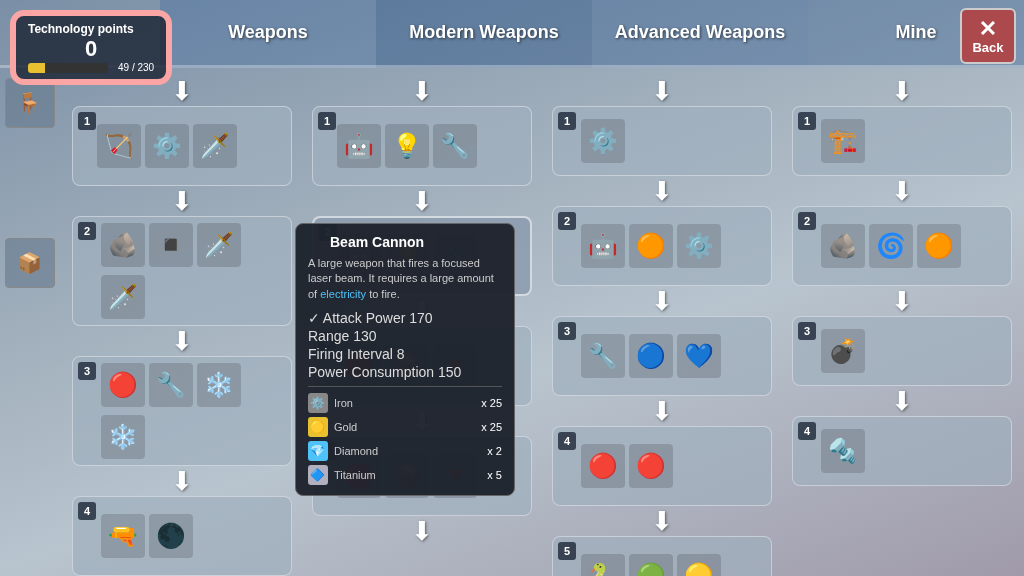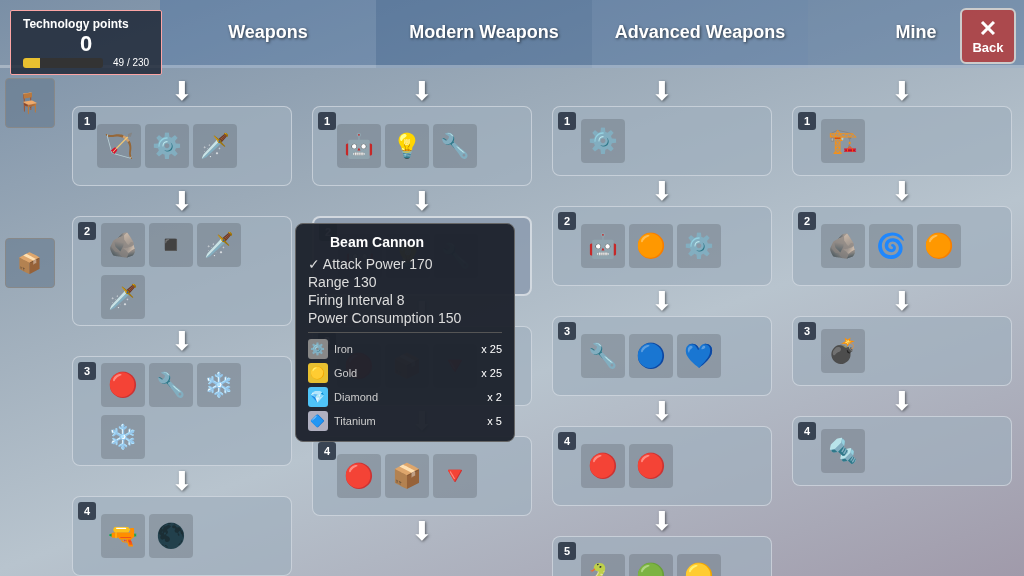--- a/index.html
+++ b/index.html
@@ -7,22 +7,22 @@
       width: 1024px;
       height: 576px;
       overflow: hidden;
       background: linear-gradient(160deg, #7a8fa6 0%, #9baab8 30%, #b8c4ce 60%, #a09aaa 100%);
       font-family: Arial, sans-serif;
       position: relative;
     }
 
     .tech-points-box {
       background: rgba(30,40,55,0.85);
-      border: 1px solid #fca5a5;
-      border-radius: 2px;
+      border: 6px solid #fca5a5;
+      border-radius: 14px;
       padding: 6px 12px;
       position: absolute;
       top: 10px; left: 10px;
       min-width: 130px;
       z-index: 20;
     }
     .tech-points-title {
       color: #fff;
       font-size: 12px;
       font-weight: bold;
@@ -490,20 +490,23 @@
         <div class="card-icons" style="padding-left:20px;">
           <div class="item-icon">🔩</div>
         </div>
       </div>
     </div>
 
   </div>
 
   <div class="tooltip-popup">
     <div class="tooltip-title">Beam Cannon</div>
+    <div class="tooltip-desc">
+      <span>A large weapon that fires a focused laser beam. It requires a large amount of </span><span class="highlight">electricity</span><span> to fire.</span>
+    </div>
     <div>
       <div class="tooltip-stat">
         ✓ Attack Power 170
       </div>
       <div class="tooltip-stat">
         Range 130
       </div>
       <div class="tooltip-stat">
         Firing Interval 8
       </div>

